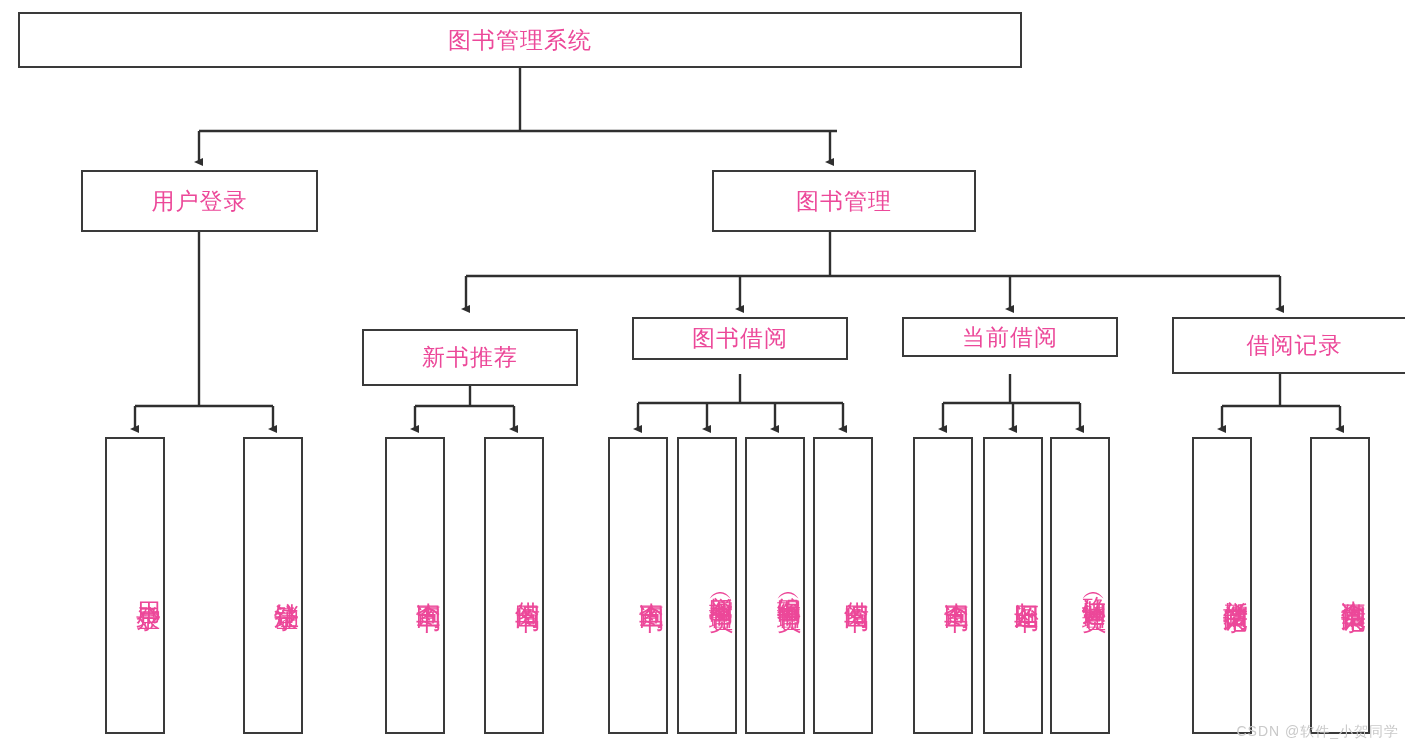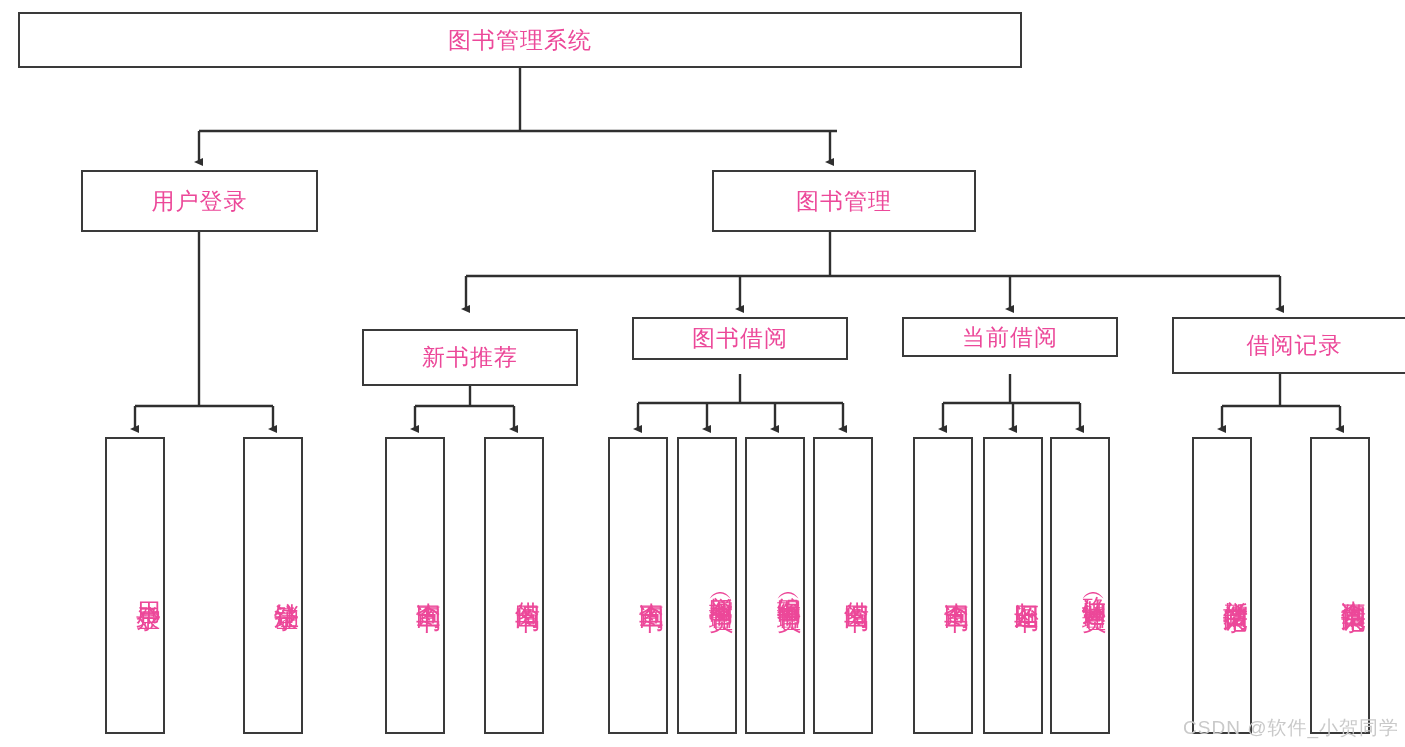--- a/index.html
+++ b/index.html
@@ -8,21 +8,21 @@
   #stage{position:relative;width:1405px;height:747px;background:#fff;}
   svg#wires{position:absolute;left:0;top:0;width:1405px;height:747px;}
   .node{position:absolute;box-sizing:border-box;background:#ffffff;
         border:2px solid #3a3a3a;display:flex;align-items:center;
         justify-content:center;color:#ec4899;}
   .node.h{font-size:23px;letter-spacing:1px;}
   .node.v{writing-mode:vertical-rl;text-orientation:upright;
           font-size:25px;line-height:1.18;letter-spacing:2px;
           padding:14px 0;align-items:flex-start;justify-content:center;}
   .node.v.tall{align-items:flex-start;}
-  .watermark{position:absolute;right:6px;bottom:6px;font-size:19px;
+  .watermark{position:absolute;right:6px;bottom:6px;font-size:14px;
              color:#c9c9c9;letter-spacing:1px;white-space:nowrap;
              pointer-events:none;}
 </style>
 </head>
 <body>
 
 <div id="stage">
 
   <svg id="wires" viewBox="0 0 1405 747" xmlns="http://www.w3.org/2000/svg">
     <defs>

